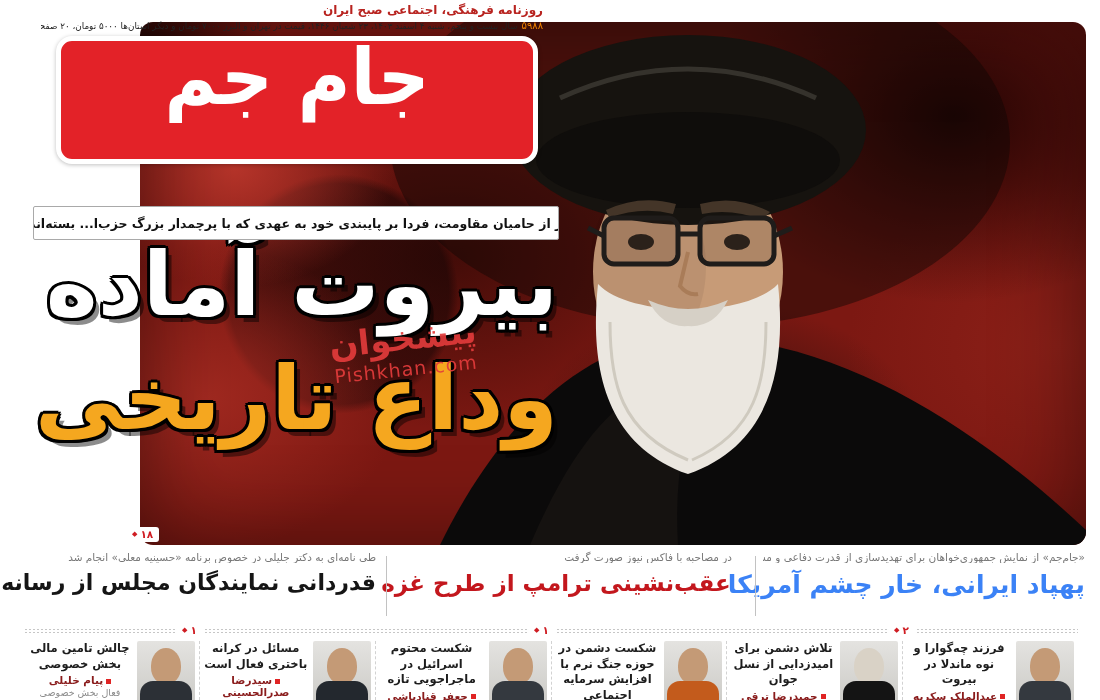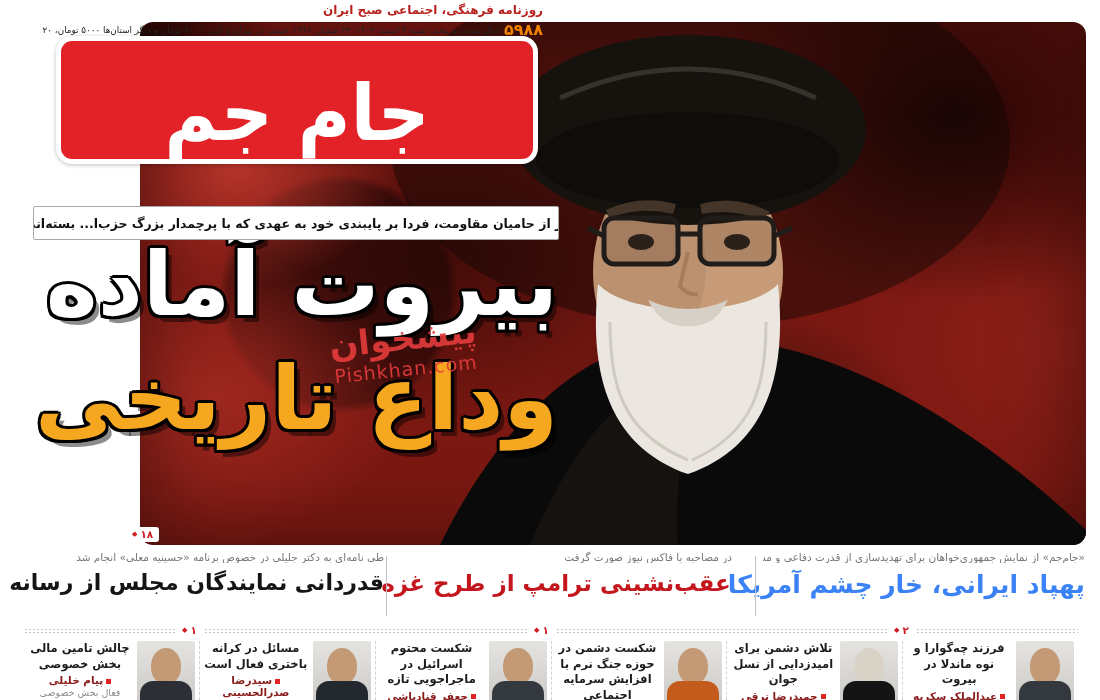--- a/index.html
+++ b/index.html
@@ -2,39 +2,39 @@
 <html lang="fa"><head>
 <meta charset="utf-8">
 <style>
   html,body{margin:0;padding:0;background:#fff;}
   body{width:1100px;height:700px;overflow:hidden;font-family:"DejaVu Sans",sans-serif;}
   .page{position:relative;width:1100px;height:700px;background:#fff;direction:rtl;overflow:hidden;}
 
   
   .tagline{position:absolute;top:3px;right:557px;font-size:12px;font-weight:bold;color:#b8231f;z-index:3;white-space:nowrap;}
   .infoline{position:absolute;top:20px;right:557px;width:502px;z-index:3;display:flex;align-items:center;gap:4px;justify-content:flex-start;white-space:nowrap;overflow:hidden;font-size:8.8px;color:#222;}
-  .issue{color:#f08300;font-weight:bold;font-size:16px;}
+  .issue{color:#f08300;font-weight:normal;font-size:10px;}
 
   
   .photo{position:absolute;left:140px;top:22px;width:946px;height:523px;border-radius:13px;overflow:hidden;z-index:1;
     background-color:#7c1812;
     background-image:
       radial-gradient(ellipse 200px 150px at 0% 6%, #1e0604 0%, rgba(30,6,4,0) 70%),
       radial-gradient(ellipse 230px 170px at 10% 28%, #b5342a 0%, rgba(181,52,42,0) 70%),
       radial-gradient(ellipse 270px 210px at 7% 72%, #a12920 0%, rgba(161,41,32,0) 72%),
       radial-gradient(circle 190px at 21% 52%, rgba(15,4,4,0.5) 58%, rgba(15,4,4,0) 63%),
       radial-gradient(ellipse 320px 230px at 33% 45%, #430c08 0%, rgba(67,12,8,0) 75%),
       radial-gradient(ellipse 360px 260px at 86% 18%, #230504 0%, rgba(35,5,4,0) 72%),
       radial-gradient(ellipse 300px 240px at 97% 62%, #8c2018 0%, rgba(140,32,24,0) 70%),
       radial-gradient(ellipse 280px 220px at 62% 85%, #200e0b 0%, rgba(32,14,11,0) 75%);
     box-shadow:inset 0 0 90px rgba(0,0,0,0.45);}
   .photo svg{display:block;width:100%;height:100%;}
 
   
-  .logo{position:absolute;left:56px;top:36px;width:472px;height:118px;background:#e32228;border:5px solid #fff;border-radius:16px;z-index:5;display:flex;align-items:flex-end;justify-content:center;box-shadow:0 1px 4px rgba(0,0,0,0.25);}
+  .logo{position:absolute;left:56px;top:36px;width:472px;height:118px;background:#e32228;border:5px solid #fff;border-radius:16px;z-index:5;display:flex;align-items:flex-start;justify-content:center;box-shadow:0 1px 4px rgba(0,0,0,0.25);}
   .logo span{color:#fff;font-size:72px;font-weight:bold;transform:scaleY(1.08);letter-spacing:2px;line-height:1;padding-bottom:10px;}
 
   
   .lead-banner{position:absolute;left:33px;top:206px;width:524px;height:32px;background:#fff;border:1px solid #a9a9a9;border-radius:2px;z-index:6;display:flex;align-items:center;justify-content:center;font-size:12.5px;font-weight:bold;color:#111;white-space:nowrap;overflow:hidden;}
 
   
   .lead-headline{position:absolute;left:18px;top:228px;width:540px;text-align:right;z-index:4;}
   .hl{font-weight:bold;line-height:1.3;white-space:nowrap;
       text-shadow:3px 0 0 #000,-3px 0 0 #000,0 3px 0 #000,0 -3px 0 #000,2.5px 2.5px 0 #000,-2.5px 2.5px 0 #000,2.5px -2.5px 0 #000,-2.5px -2.5px 0 #000,6px 7px 0 rgba(0,0,0,0.45);}
   .hl1{font-size:88px;color:#fff;}
@@ -54,21 +54,21 @@
   .badge-d-left{left:176px;top:623px;z-index:3;}
 
   
   .story{position:absolute;top:551px;z-index:2;}
   .story .kicker{font-size:10.5px;color:#777;margin-bottom:7px;text-align:right;white-space:nowrap;overflow:hidden;}
   .story .head{font-weight:bold;text-align:center;white-space:nowrap;line-height:1.2;}
   .story-right{left:763px;width:322px;}
   .story-right .head{font-size:25px;color:#3b82f6;}
   .story-mid{left:380px;width:352px;}
   .story-mid .head{font-size:23px;color:#c3171d;}
-  .story-left{left:32px;width:352px;}
+  .story-left{left:24px;width:352px;}
   .story-left .head{font-size:22px;color:#151515;}
   .vrule{position:absolute;top:556px;width:0;height:60px;border-left:1px solid #c2c2c2;z-index:2;}
   .vrule1{left:755px;}
   .vrule2{left:386px;}
 
   
   .dotrule{position:absolute;left:24px;top:628px;width:1054px;height:6px;z-index:2;
     background-image:radial-gradient(#c6c6c6 0.9px, transparent 1px);background-size:4px 3px;}
 
   

